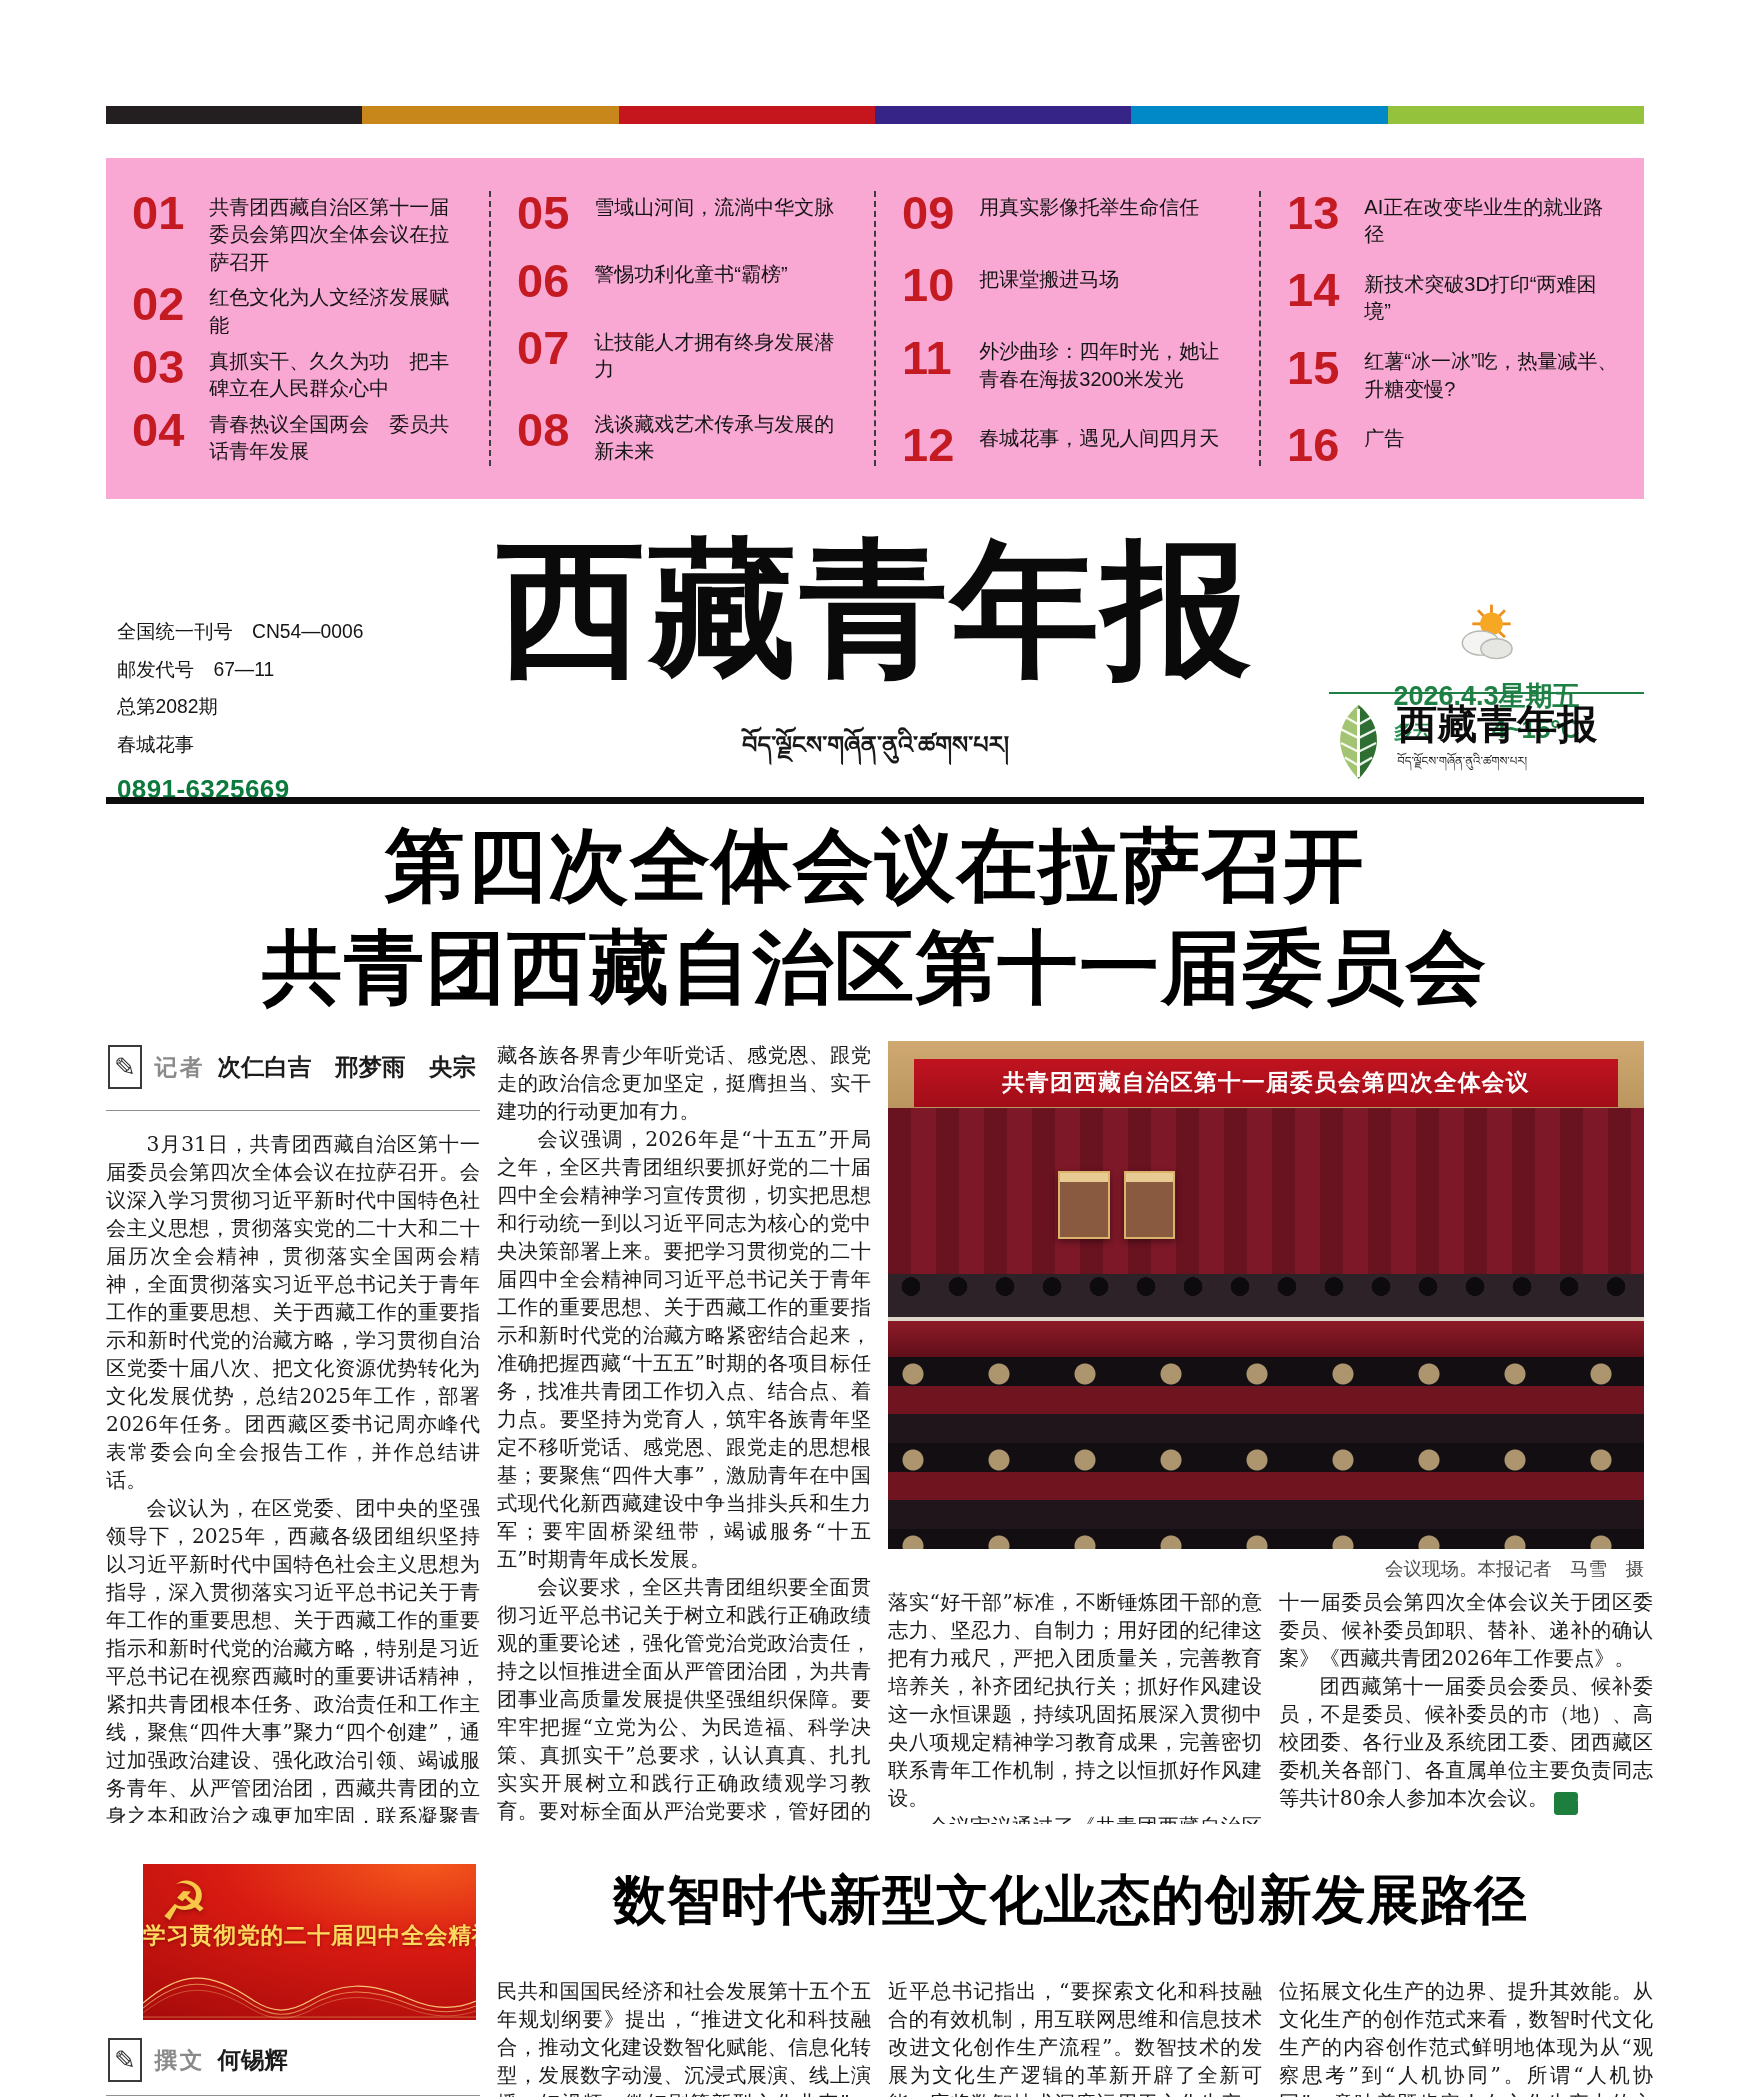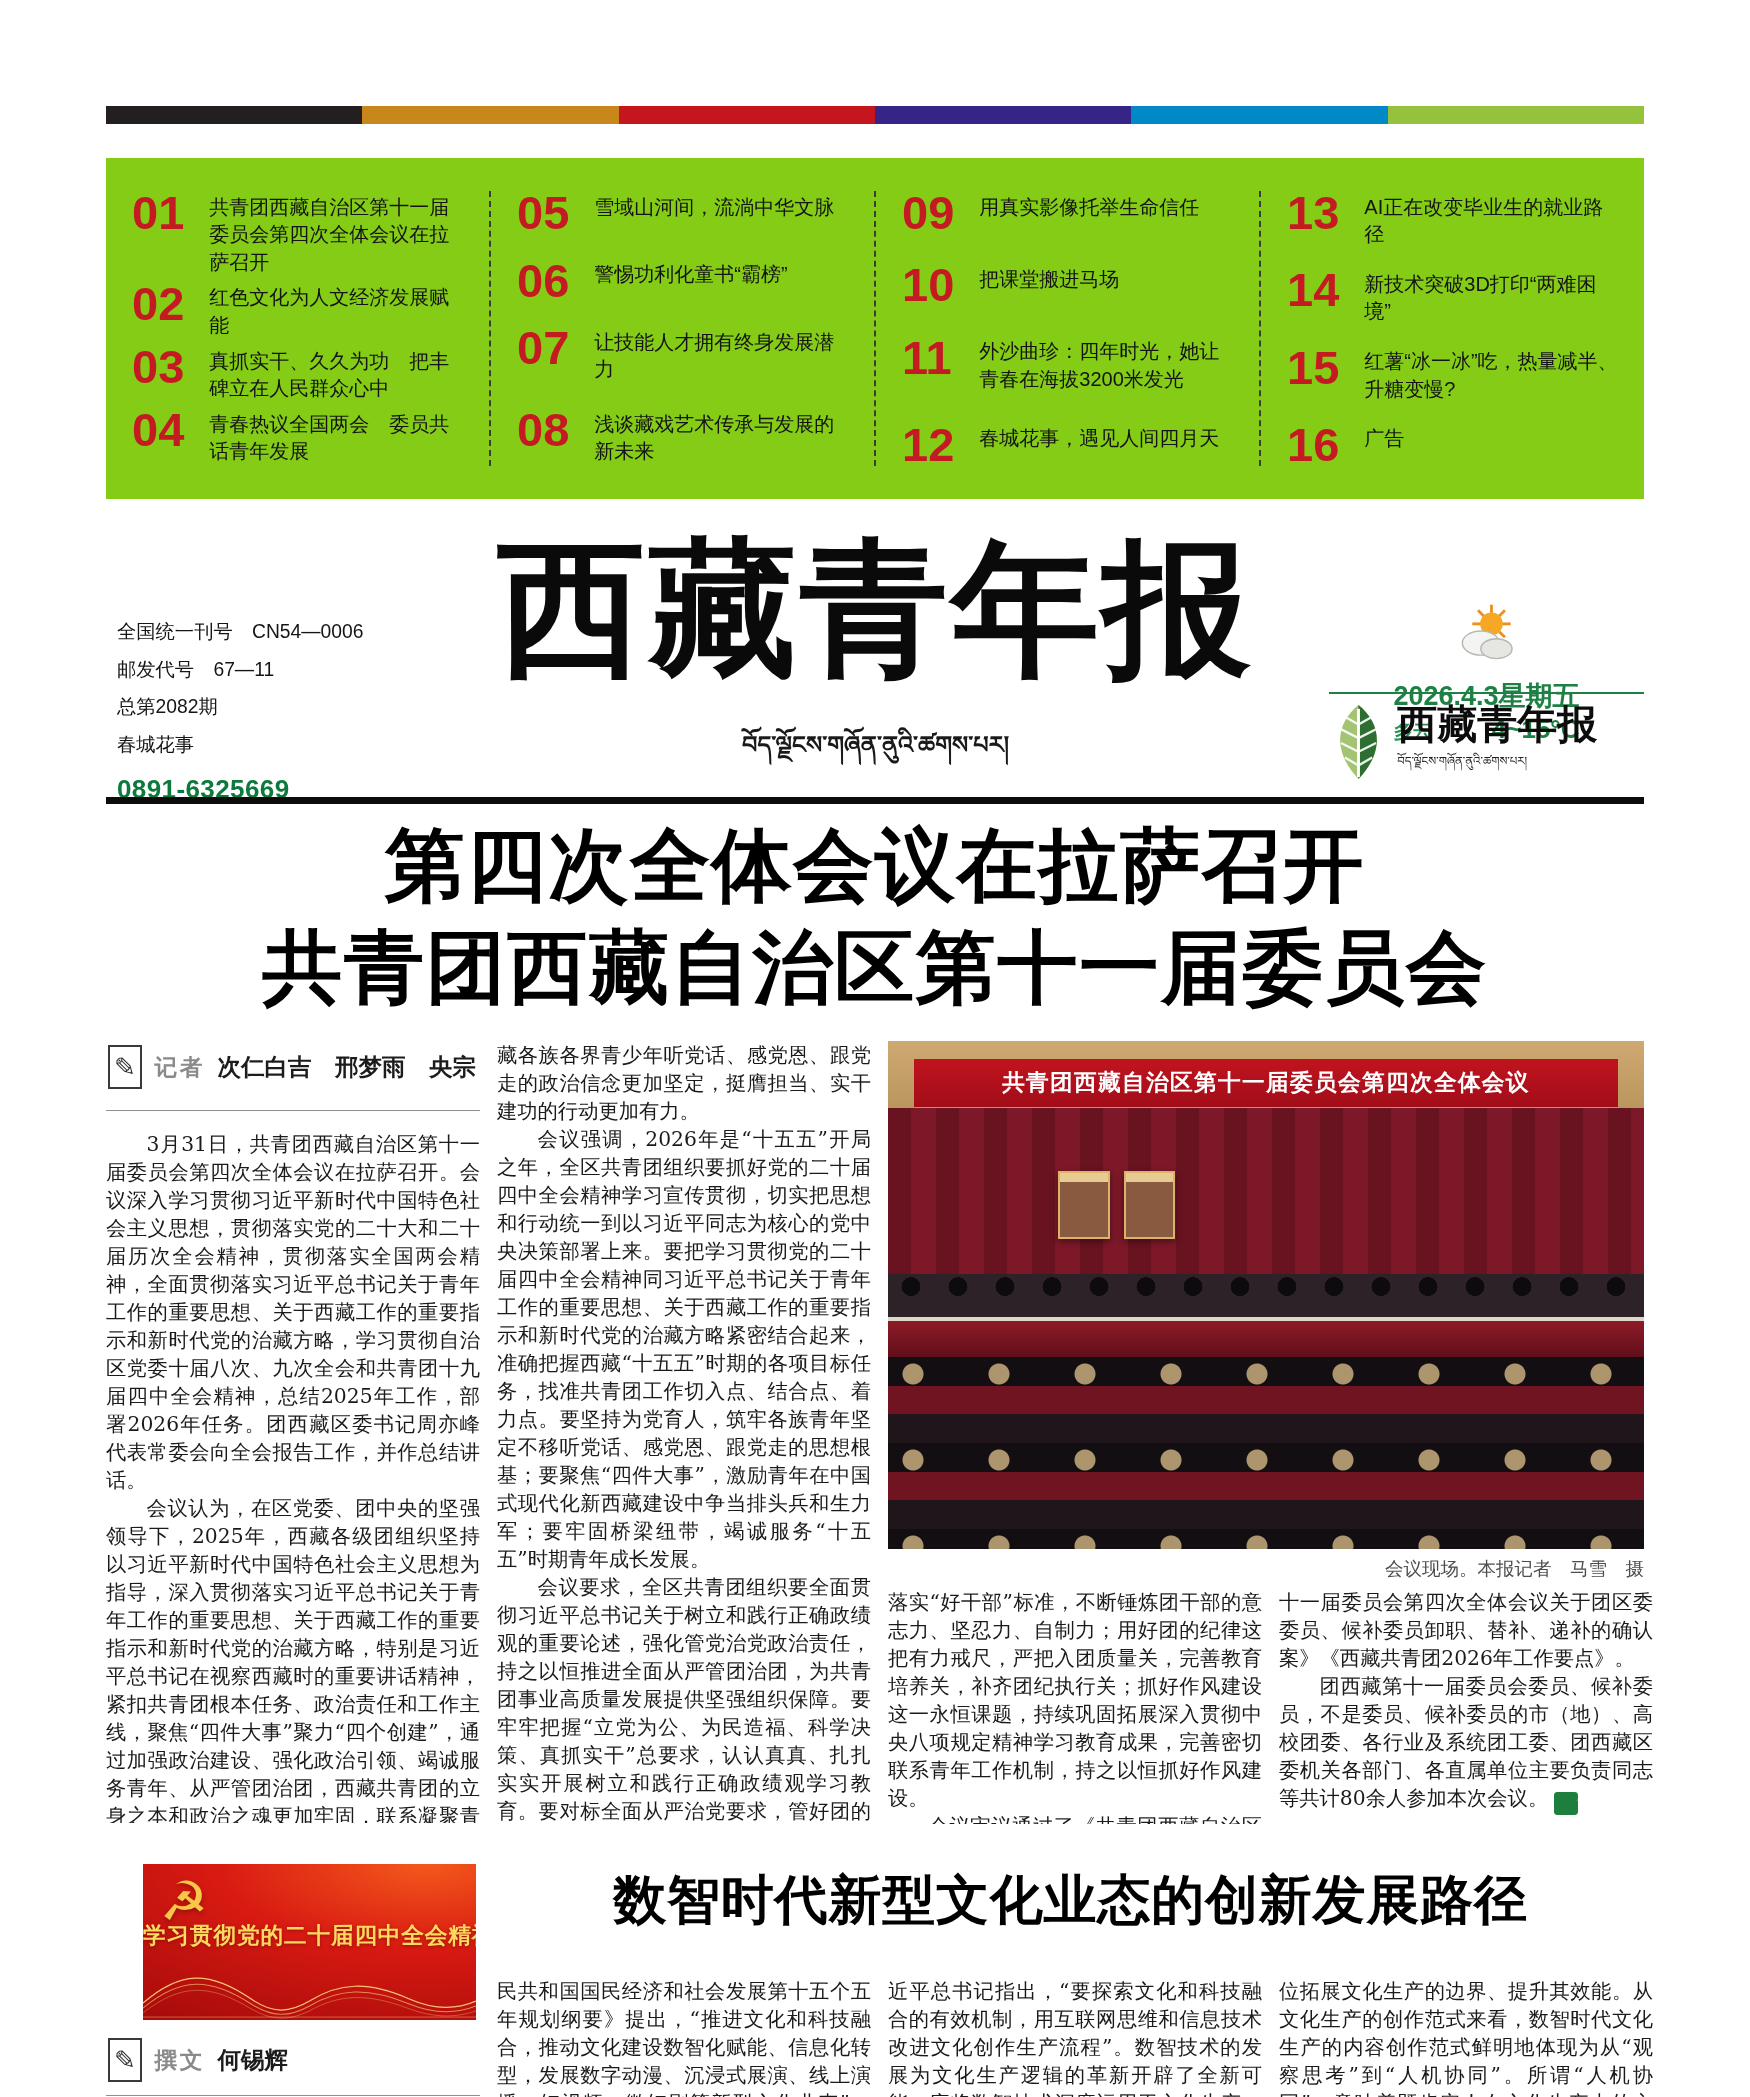--- a/index.html
+++ b/index.html
@@ -5,21 +5,21 @@
   html,body{margin:0;padding:0;background:#ffffff;}
   .page{position:relative;width:1751px;height:2359px;background:#fff;overflow:hidden;
         font-family:"Liberation Sans",sans-serif;color:#111;}
 
   
   .topbar{position:absolute;left:106px;top:106px;width:1538px;height:17.6px;display:flex;}
   .topbar span{flex:1;}
 
   
   .index-box{position:absolute;left:106px;top:158px;width:1538px;height:341px;
-             background:#84cc16;display:flex;box-sizing:border-box;padding:33px 0;}
+             background:#f9a8d4;display:flex;box-sizing:border-box;padding:33px 0;}
   .idx-col{flex:1;display:flex;flex-direction:column;justify-content:space-between;
            padding:0 26px;box-sizing:border-box;}
   .idx-col.sep{border-right:2.1px dashed #3c3c3c;}
   .idx-item{display:flex;gap:14.3px;align-items:flex-start;}
   .idx-num{color:#c41b23;font-weight:900;font-size:47px;line-height:.92;
            font-family:"Liberation Sans",sans-serif;min-width:63px;}
   .idx-text{font-size:20px;font-weight:400;line-height:1.38;color:#141414;padding-top:2.5px;}
 
   
   .pub-info{position:absolute;left:117px;top:613px;font-size:19.3px;line-height:1.95;color:#151515;}
@@ -278,21 +278,21 @@
   </div>
 
   <div class="byline byline1">
     <span class="pen-box">✎</span>
     <span class="by-label">记者</span>
     <span class="by-names">次仁白吉　邢梦雨　央宗</span>
   </div>
   <div class="byline-hr hr1"></div>
 
   <div class="col l-col1">
-    <p class="ind">3月31日，共青团西藏自治区第十一届委员会第四次全体会议在拉萨召开。会议深入学习贯彻习近平新时代中国特色社会主义思想，贯彻落实党的二十大和二十届历次全会精神，贯彻落实全国两会精神，全面贯彻落实习近平总书记关于青年工作的重要思想、关于西藏工作的重要指示和新时代党的治藏方略，学习贯彻自治区党委十届八次、九次全会和共青团十九届四中全会精神，总结2025年工作，部署2026年任务。团西藏区委书记周亦峰代表常委会向全会报告工作，并作总结讲话。</p>
+    <p class="ind">3月31日，共青团西藏自治区第十一届委员会第四次全体会议在拉萨召开。会议深入学习贯彻习近平新时代中国特色社会主义思想，贯彻落实党的二十大和二十届历次全会精神，贯彻落实全国两会精神，全面贯彻落实习近平总书记关于青年工作的重要思想、关于西藏工作的重要指示和新时代党的治藏方略，学习贯彻自治区党委十届八次、把文化资源优势转化为文化发展优势，总结2025年工作，部署2026年任务。团西藏区委书记周亦峰代表常委会向全会报告工作，并作总结讲话。</p>
     <p class="ind">会议认为，在区党委、团中央的坚强领导下，2025年，西藏各级团组织坚持以习近平新时代中国特色社会主义思想为指导，深入贯彻落实习近平总书记关于青年工作的重要思想、关于西藏工作的重要指示和新时代党的治藏方略，特别是习近平总书记在视察西藏时的重要讲话精神，紧扣共青团根本任务、政治责任和工作主线，聚焦“四件大事”聚力“四个创建”，通过加强政治建设、强化政治引领、竭诚服务青年、从严管团治团，西藏共青团的立身之本和政治之魂更加牢固，联系凝聚青年的桥梁纽带作用更加彰显，基层基础和组织活力不断增强，西</p>
   </div>
   <div class="col l-col2">
     <p>藏各族各界青少年听党话、感党恩、跟党走的政治信念更加坚定，挺膺担当、实干建功的行动更加有力。</p>
     <p class="ind">会议强调，2026年是“十五五”开局之年，全区共青团组织要抓好党的二十届四中全会精神学习宣传贯彻，切实把思想和行动统一到以习近平同志为核心的党中央决策部署上来。要把学习贯彻党的二十届四中全会精神同习近平总书记关于青年工作的重要思想、关于西藏工作的重要指示和新时代党的治藏方略紧密结合起来，准确把握西藏“十五五”时期的各项目标任务，找准共青团工作切入点、结合点、着力点。要坚持为党育人，筑牢各族青年坚定不移听党话、感党恩、跟党走的思想根基；要聚焦“四件大事”，激励青年在中国式现代化新西藏建设中争当排头兵和生力军；要牢固桥梁纽带，竭诚服务“十五五”时期青年成长发展。</p>
     <p class="ind">会议要求，全区共青团组织要全面贯彻习近平总书记关于树立和践行正确政绩观的重要论述，强化管党治党政治责任，持之以恒推进全面从严管团治团，为共青团事业高质量发展提供坚强组织保障。要牢牢把握“立党为公、为民造福、科学决策、真抓实干”总要求，认认真真、扎扎实实开展树立和践行正确政绩观学习教育。要对标全面从严治党要求，管好团的干部这一关键群体，</p>
   </div>
 
   <div class="photo">
     <div class="ph-wall"></div>

